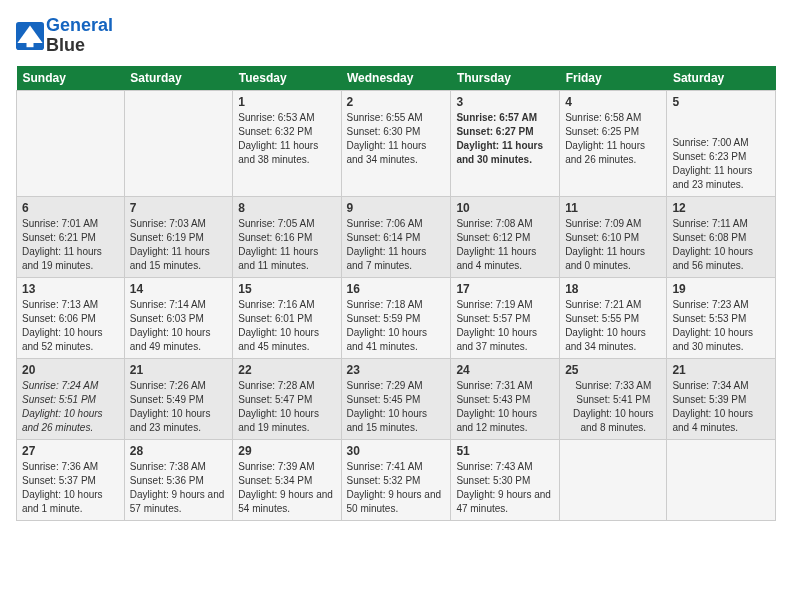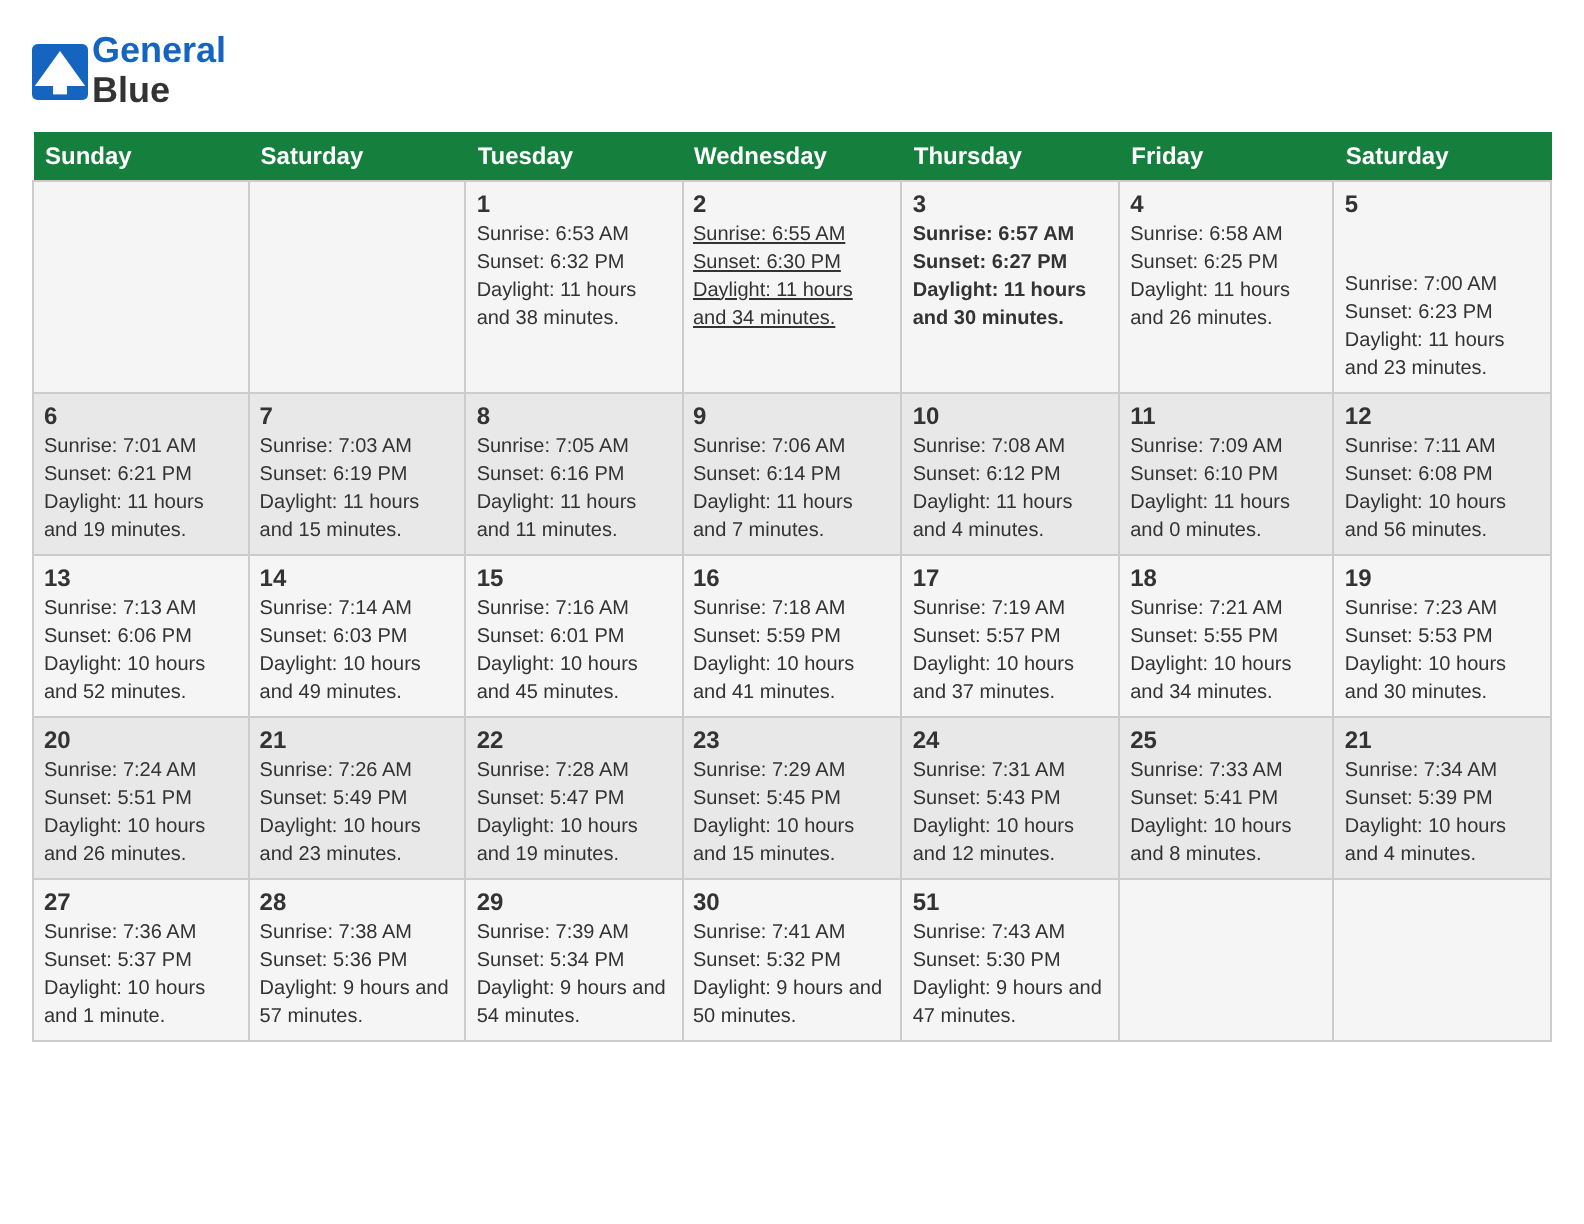--- a/index.html
+++ b/index.html
@@ -132,21 +132,21 @@
         <td class="empty"></td>
         <td class="empty"></td>
         <td>
           <span class="day-num">1</span>
           <div class="day-info" style="white-space: pre-line;">Sunrise: 6:53 AM
 Sunset: 6:32 PM
 Daylight: 11 hours and 38 minutes.</div>
         </td>
         <td>
           <span class="day-num">2</span>
-          <div class="day-info" style="white-space: pre-line; text-decoration: underline;">Sunrise: 6:55 AM
+          <div class="day-info" style="white-space: pre-line;">Sunrise: 6:55 AM
 Sunset: 6:30 PM
 Daylight: 11 hours and 34 minutes.</div>
         </td>
         <td>
           <span class="day-num">3</span>
           <div class="day-info" style="white-space: pre-line; font-weight: bold;">Sunrise: 6:57 AM
 Sunset: 6:27 PM
 Daylight: 11 hours and 30 minutes.</div>
         </td>
         <td>
@@ -246,21 +246,21 @@
         <td>
           <span class="day-num">19</span>
           <div class="day-info" style="white-space: pre-line;">Sunrise: 7:23 AM
 Sunset: 5:53 PM
 Daylight: 10 hours and 30 minutes.</div>
         </td>
       </tr>
       <tr>
         <td>
           <span class="day-num">20</span>
-          <div class="day-info" style="white-space: pre-line;">Sunrise: 7:24 AM
+          <div class="day-info" style="white-space: pre-line; font-style: italic;">Sunrise: 7:24 AM
 Sunset: 5:51 PM
 Daylight: 10 hours and 26 minutes.</div>
         </td>
         <td>
           <span class="day-num">21</span>
           <div class="day-info" style="white-space: pre-line;">Sunrise: 7:26 AM
 Sunset: 5:49 PM
 Daylight: 10 hours and 23 minutes.</div>
         </td>
         <td>
@@ -276,21 +276,21 @@
 Daylight: 10 hours and 15 minutes.</div>
         </td>
         <td>
           <span class="day-num">24</span>
           <div class="day-info" style="white-space: pre-line;">Sunrise: 7:31 AM
 Sunset: 5:43 PM
 Daylight: 10 hours and 12 minutes.</div>
         </td>
         <td>
           <span class="day-num">25</span>
-          <div class="day-info" style="white-space: pre-line;">Sunrise: 7:33 AM
+          <div class="day-info" style="white-space: pre-line; text-align: center;">Sunrise: 7:33 AM
 Sunset: 5:41 PM
 Daylight: 10 hours and 8 minutes.</div>
         </td>
         <td>
           <span class="day-num">21</span>
           <div class="day-info" style="white-space: pre-line;">Sunrise: 7:34 AM
 Sunset: 5:39 PM
 Daylight: 10 hours and 4 minutes.</div>
         </td>
       </tr>

